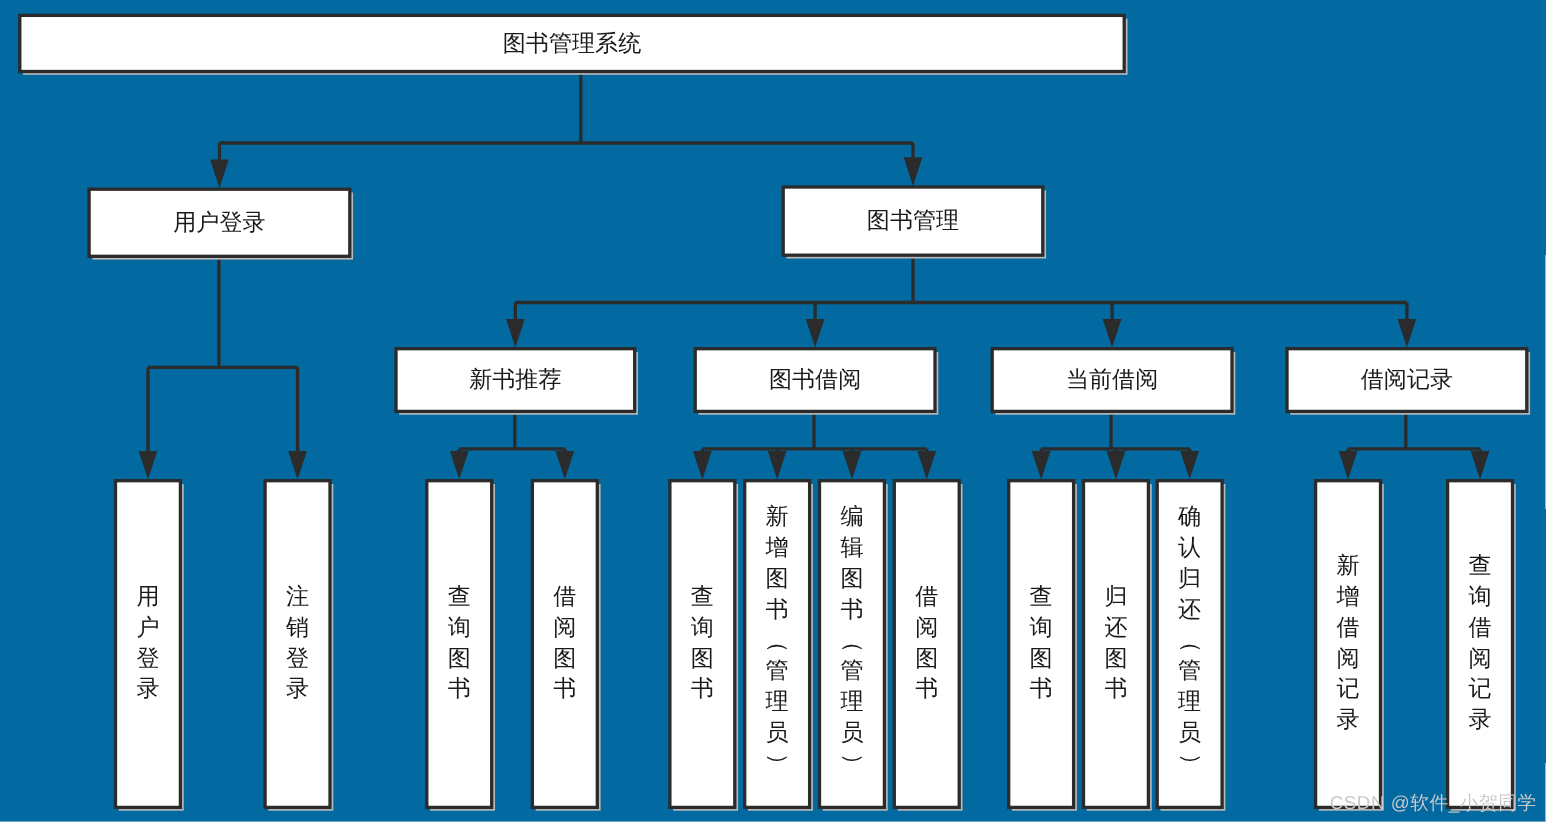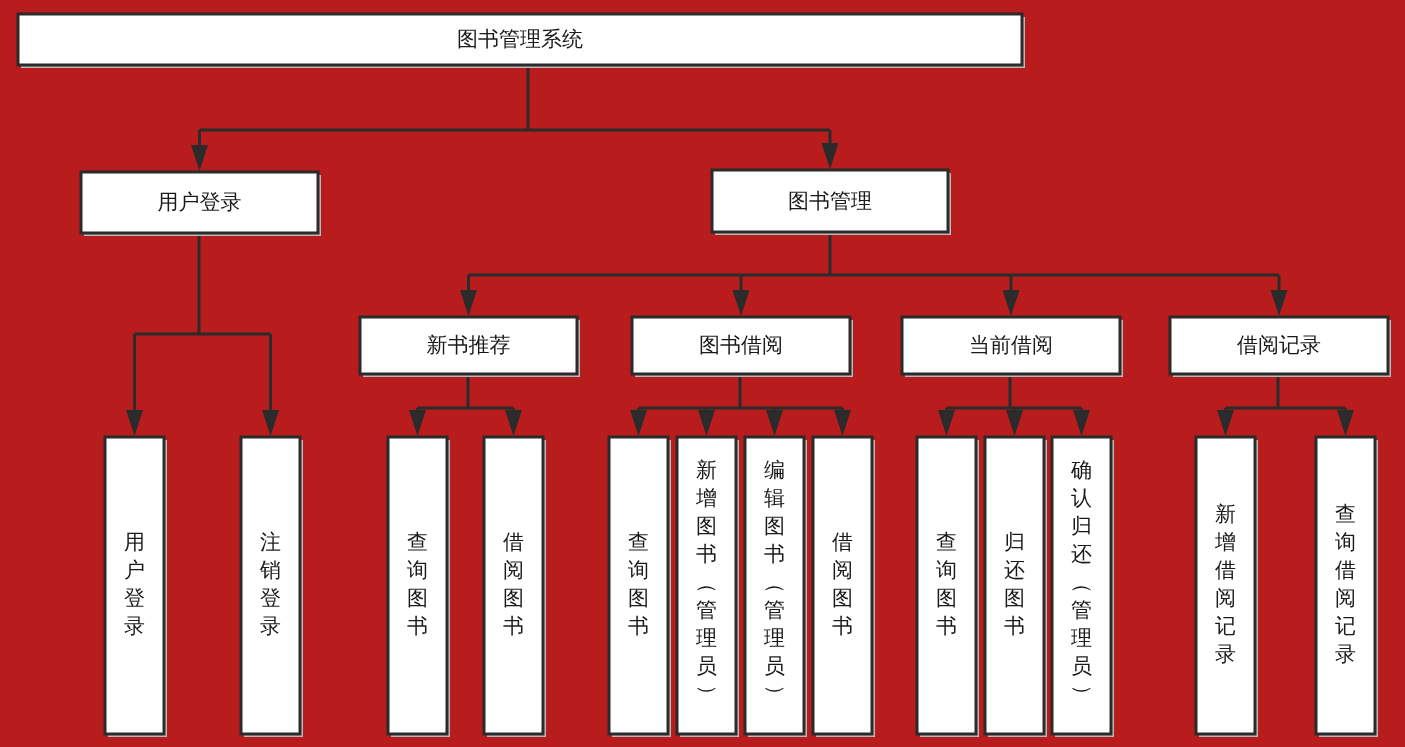--- a/index.html
+++ b/index.html
@@ -7,21 +7,21 @@
     padding: 0;
     background: #ffffff;
   }
   body {
     font-family: "Liberation Sans", "DejaVu Sans", sans-serif;
   }
   #stage {
     position: relative;
     width: 1405px;
     height: 747px;
-    background: #b91c1c;
+    background: #0369a1;
     overflow: hidden;
   }
   #diagram-svg {
     position: absolute;
     left: 0;
     top: 0;
     width: 1405px;
     height: 747px;
   }
   .node-box {
@@ -320,13 +320,14 @@
             <text class="leaf-label-char" x="1345.5" y="515.5">查</text>
             <text class="leaf-label-char" x="1345.5" y="543.5">询</text>
             <text class="leaf-label-char" x="1345.5" y="571.5">借</text>
             <text class="leaf-label-char" x="1345.5" y="599.5">阅</text>
             <text class="leaf-label-char" x="1345.5" y="627.5">记</text>
             <text class="leaf-label-char" x="1345.5" y="655.5">录</text>
           </g>
         </g>
       </g>
   </svg>
+  <div class="watermark">CSDN @软件_小贺同学</div>
 </div>
 
 </body></html>

